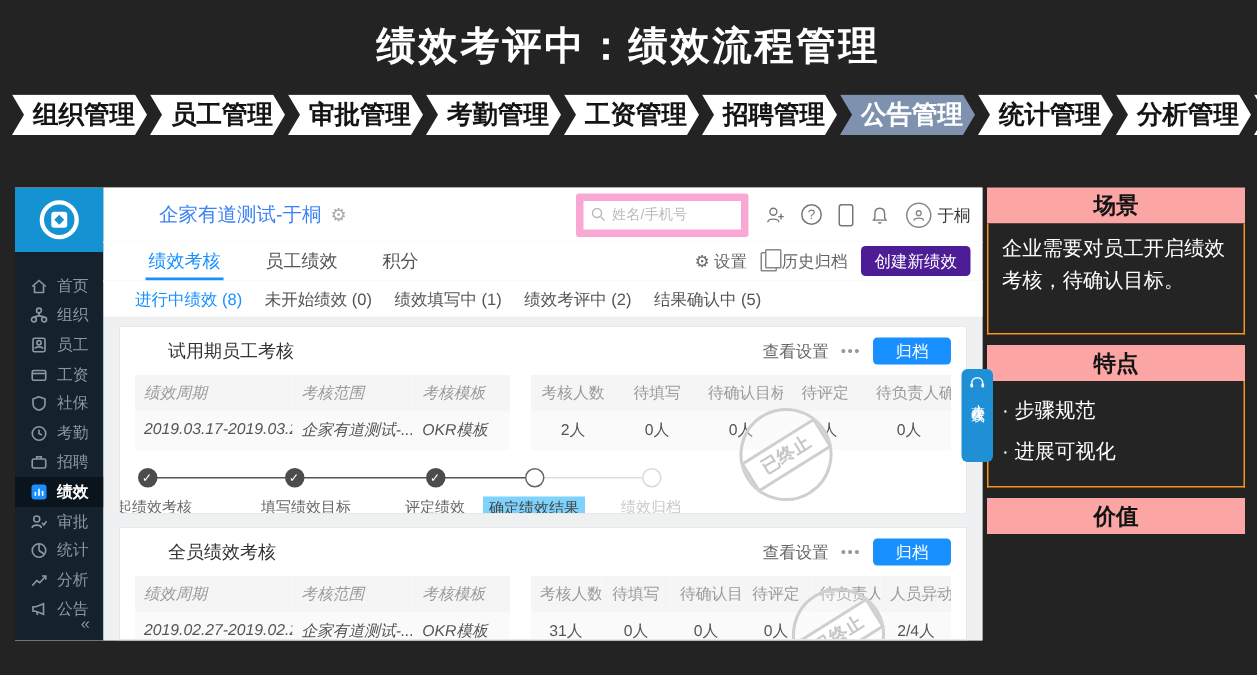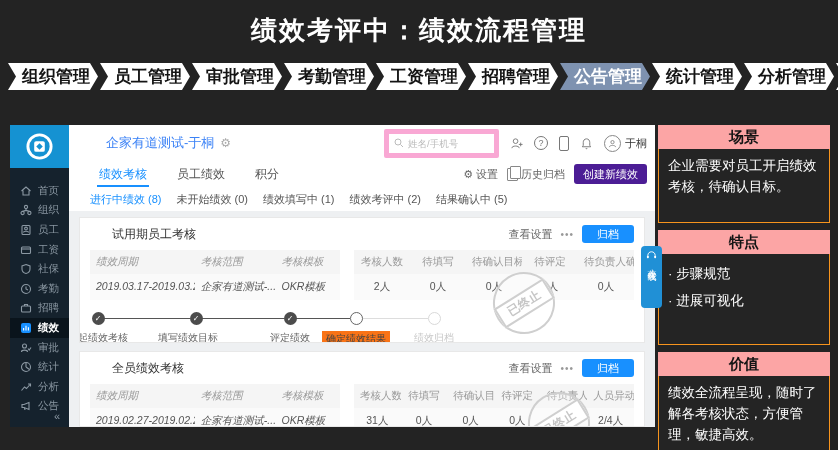--- a/index.html
+++ b/index.html
@@ -78,42 +78,42 @@
   .tbl-stats .th,.tbl-stats .td{text-align:center;}
   .steps{position:relative;height:36px;margin-top:12px;}
   .seg{position:absolute;top:6px;height:1px;background:#555;}
   .seg.light{background:#ddd;}
   .dot{position:absolute;top:0;width:13px;height:13px;border-radius:50%;box-sizing:border-box;
     display:flex;align-items:center;justify-content:center;}
   .dot.done{background:#4c4c4c;color:#fff;font-size:8px;}
   .dot.current{background:#fff;border:1px solid #666;}
   .dot.pending{background:#fff;border:1px solid #d9d9d9;}
   .slabel{position:absolute;top:19px;transform:translateX(-50%);font-size:10px;color:#666;white-space:nowrap;}
-  .slabel.current{background:#f97316;padding:1px 4px;color:#444;}
+  .slabel.current{background:#7dd3fc;padding:1px 4px;color:#444;}
   .slabel.pending{color:#c9c9c9;}
   .stamp{position:absolute;width:58px;height:58px;border:2px solid #cfcfcf;border-radius:50%;
     transform:rotate(-32deg);display:flex;align-items:center;justify-content:center;background:rgba(255,255,255,.25);}
   .stamp-band{border:2px solid #cfcfcf;background:#fff;color:#c6c6c6;font-size:12px;font-weight:bold;
     padding:1px 9px;white-space:nowrap;}
   .stamp1{left:413px;top:54px;}
   .stamp2{left:448px;top:40px;}
   
   .online-pill{position:absolute;left:641px;top:246px;width:21px;height:62px;background:#2090d6;
     border-radius:4px;color:#fff;display:flex;flex-direction:column;align-items:center;padding-top:4px;
     box-sizing:border-box;z-index:6;}
   .online-text{writing-mode:vertical-rl;font-size:9px;letter-spacing:1px;margin-top:2px;}
   
   .panel{position:absolute;left:658px;top:125px;width:172px;}
   .panel-sec{margin-bottom:7px;}
   .panel-head{height:24px;background:#fca5a5;color:#141414;font-weight:bold;font-size:15px;
     display:flex;align-items:center;justify-content:center;}
   .panel-body{border:1px solid #f7941d;border-top:none;background:#242424;color:#fff;font-size:13.5px;
     line-height:1.55;padding:7px 9px;box-sizing:border-box;}
   .body-scene{height:74px;}
-  .body-feature{height:91px;padding-top:10px;}
+  .body-feature{height:71px;padding-top:10px;}
   .body-value{height:84px;}
   .bullet{margin-bottom:6px;}
   .bullet::before{content:"· ";}
 </style>
 </head>
 <body>
 
 <div class="banner-title">绩效考评中：绩效流程管理</div>
 
 <div class="nav">
@@ -357,21 +357,21 @@
         <span class="seg" style="left:14px;width:86px;"></span>
         <span class="seg" style="left:112px;width:82px;"></span>
         <span class="seg" style="left:206px;width:54px;"></span>
         <span class="seg light" style="left:272px;width:66px;"></span>
         <span class="dot done" style="left:1.5px;">✓</span>
         <span class="dot done" style="left:99.5px;">✓</span>
         <span class="dot done" style="left:193.5px;">✓</span>
         <span class="dot current" style="left:259.5px;"></span>
         <span class="dot pending" style="left:337.5px;"></span>
         <span class="slabel" style="left:8px;">发起绩效考核</span>
-        <span class="slabel" style="left:98px;">填写绩效目标</span>
+        <span class="slabel" style="left:114px;">填写绩效目标</span>
         <span class="slabel" style="left:200px;">评定绩效</span>
         <span class="slabel current" style="left:266px;">确定绩效结果</span>
         <span class="slabel pending" style="left:344px;">绩效归档</span>
       </div>
       <div class="stamp stamp1">
         <span class="stamp-band">已终止</span>
       </div>
     </div>
 
     <div class="card card2">
@@ -432,15 +432,14 @@
   </div>
   <div class="panel-sec">
     <div class="panel-head">特点</div>
     <div class="panel-body body-feature">
       <div class="bullet">步骤规范</div>
       <div class="bullet">进展可视化</div>
     </div>
   </div>
   <div class="panel-sec">
     <div class="panel-head">价值</div>
-    <div class="panel-body body-value">绩效全流程呈现，随时了解各考核状态，方便管理，敏捷高效。</div>
   </div>
 </div>
 
 </body></html>

